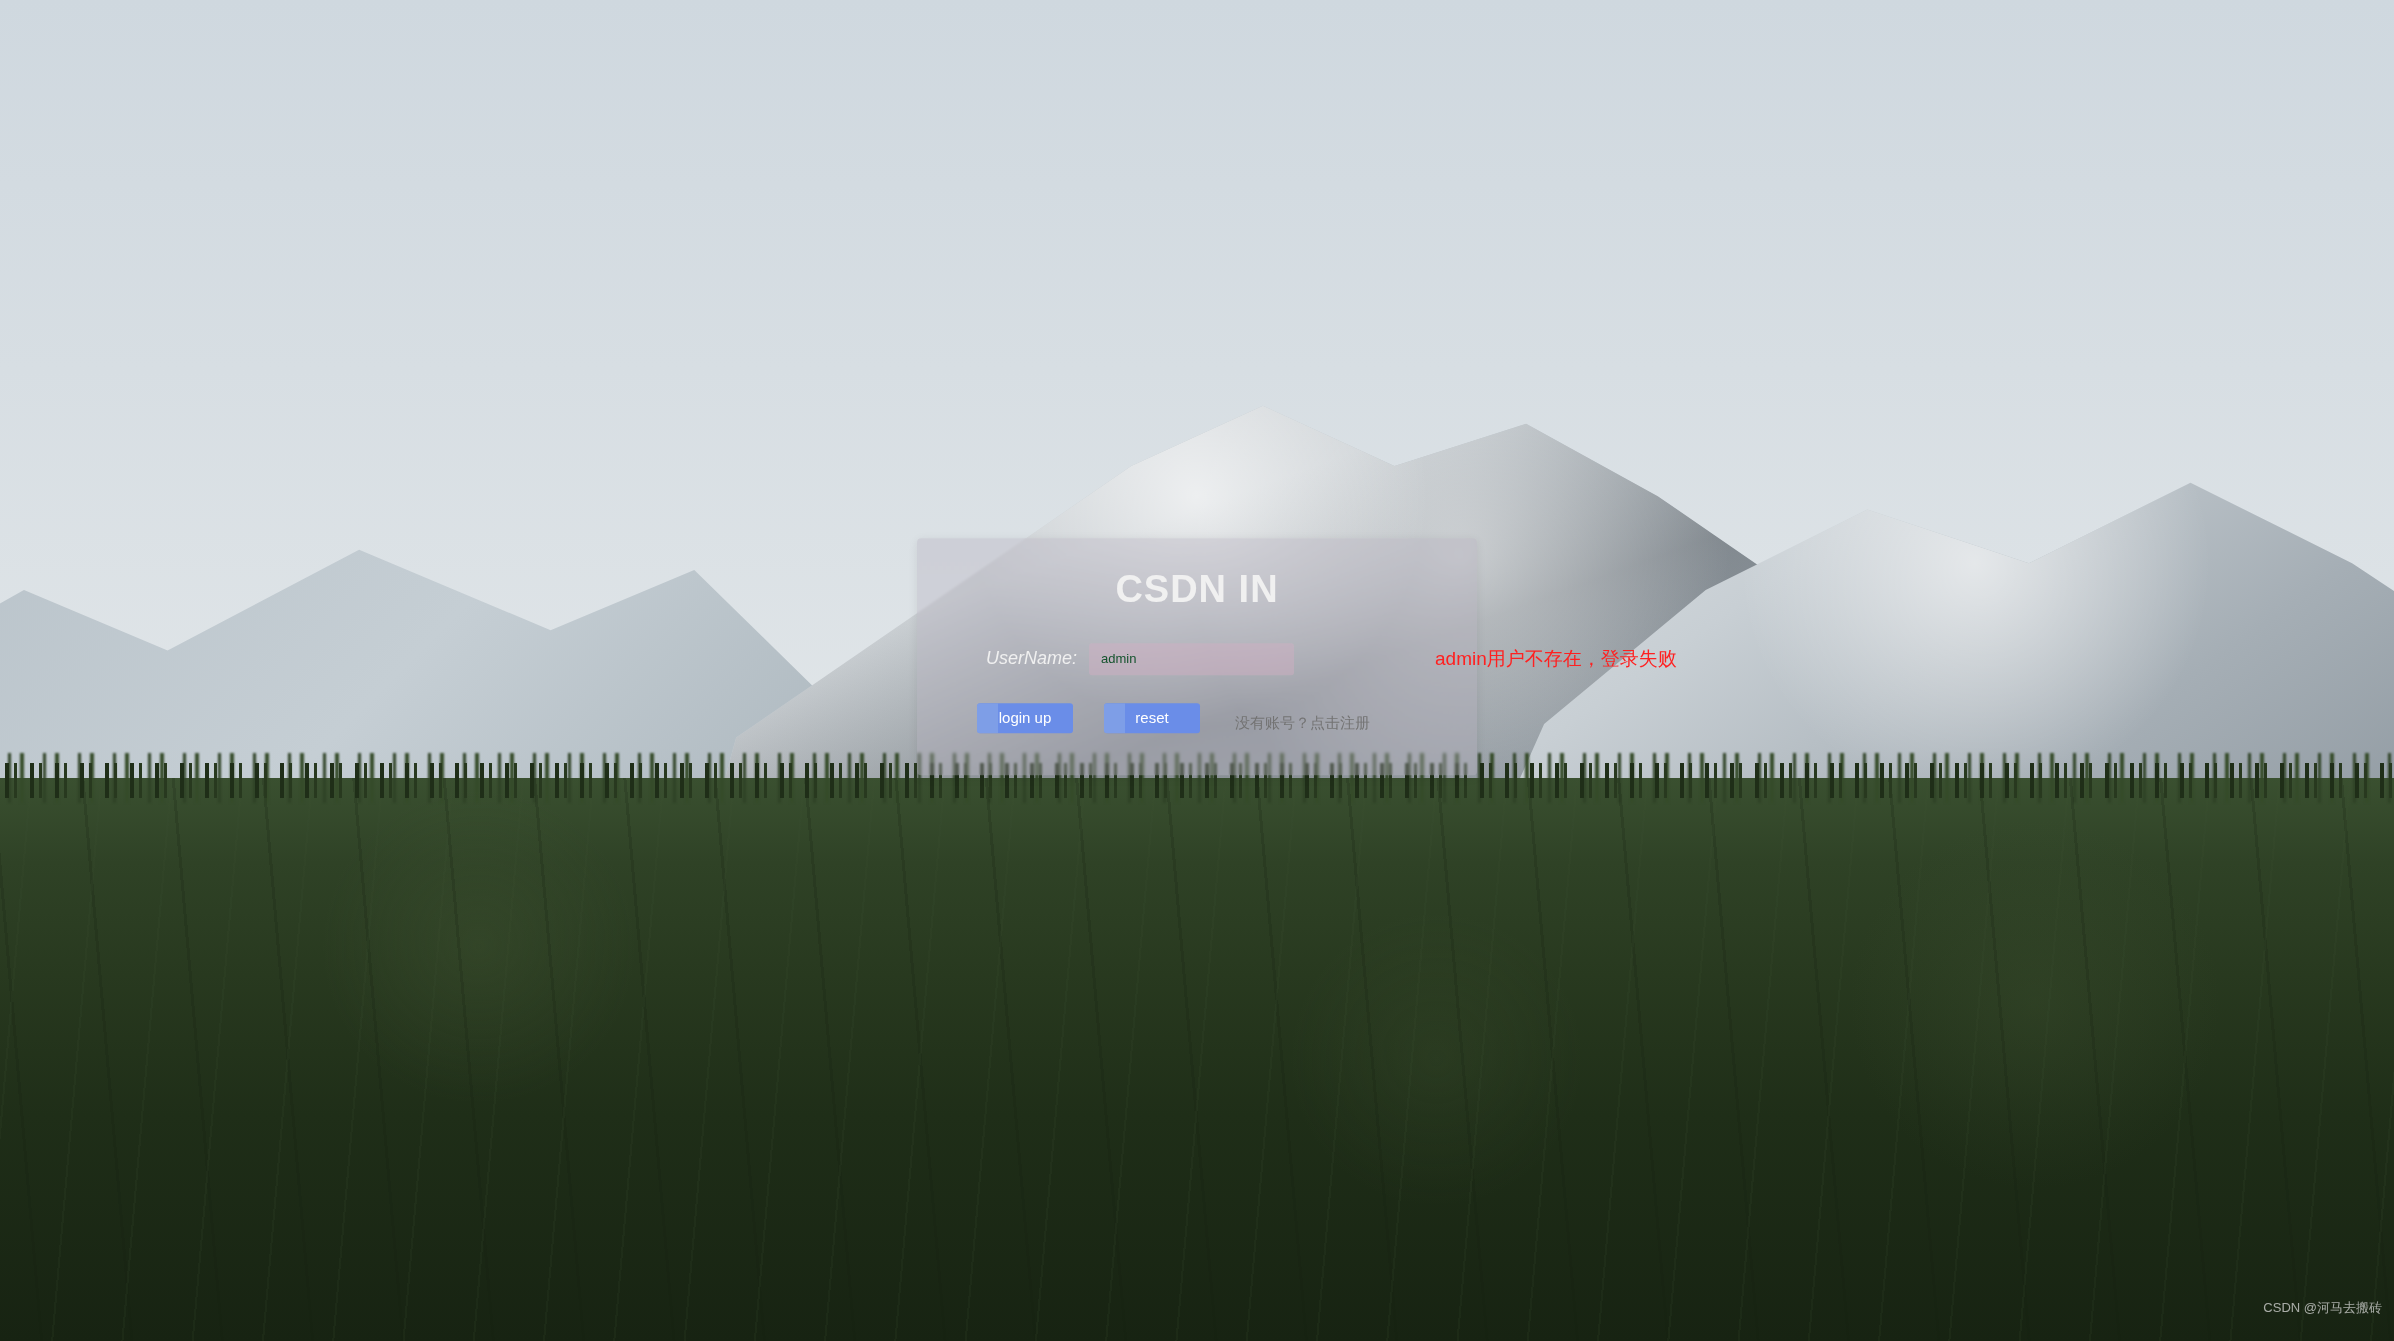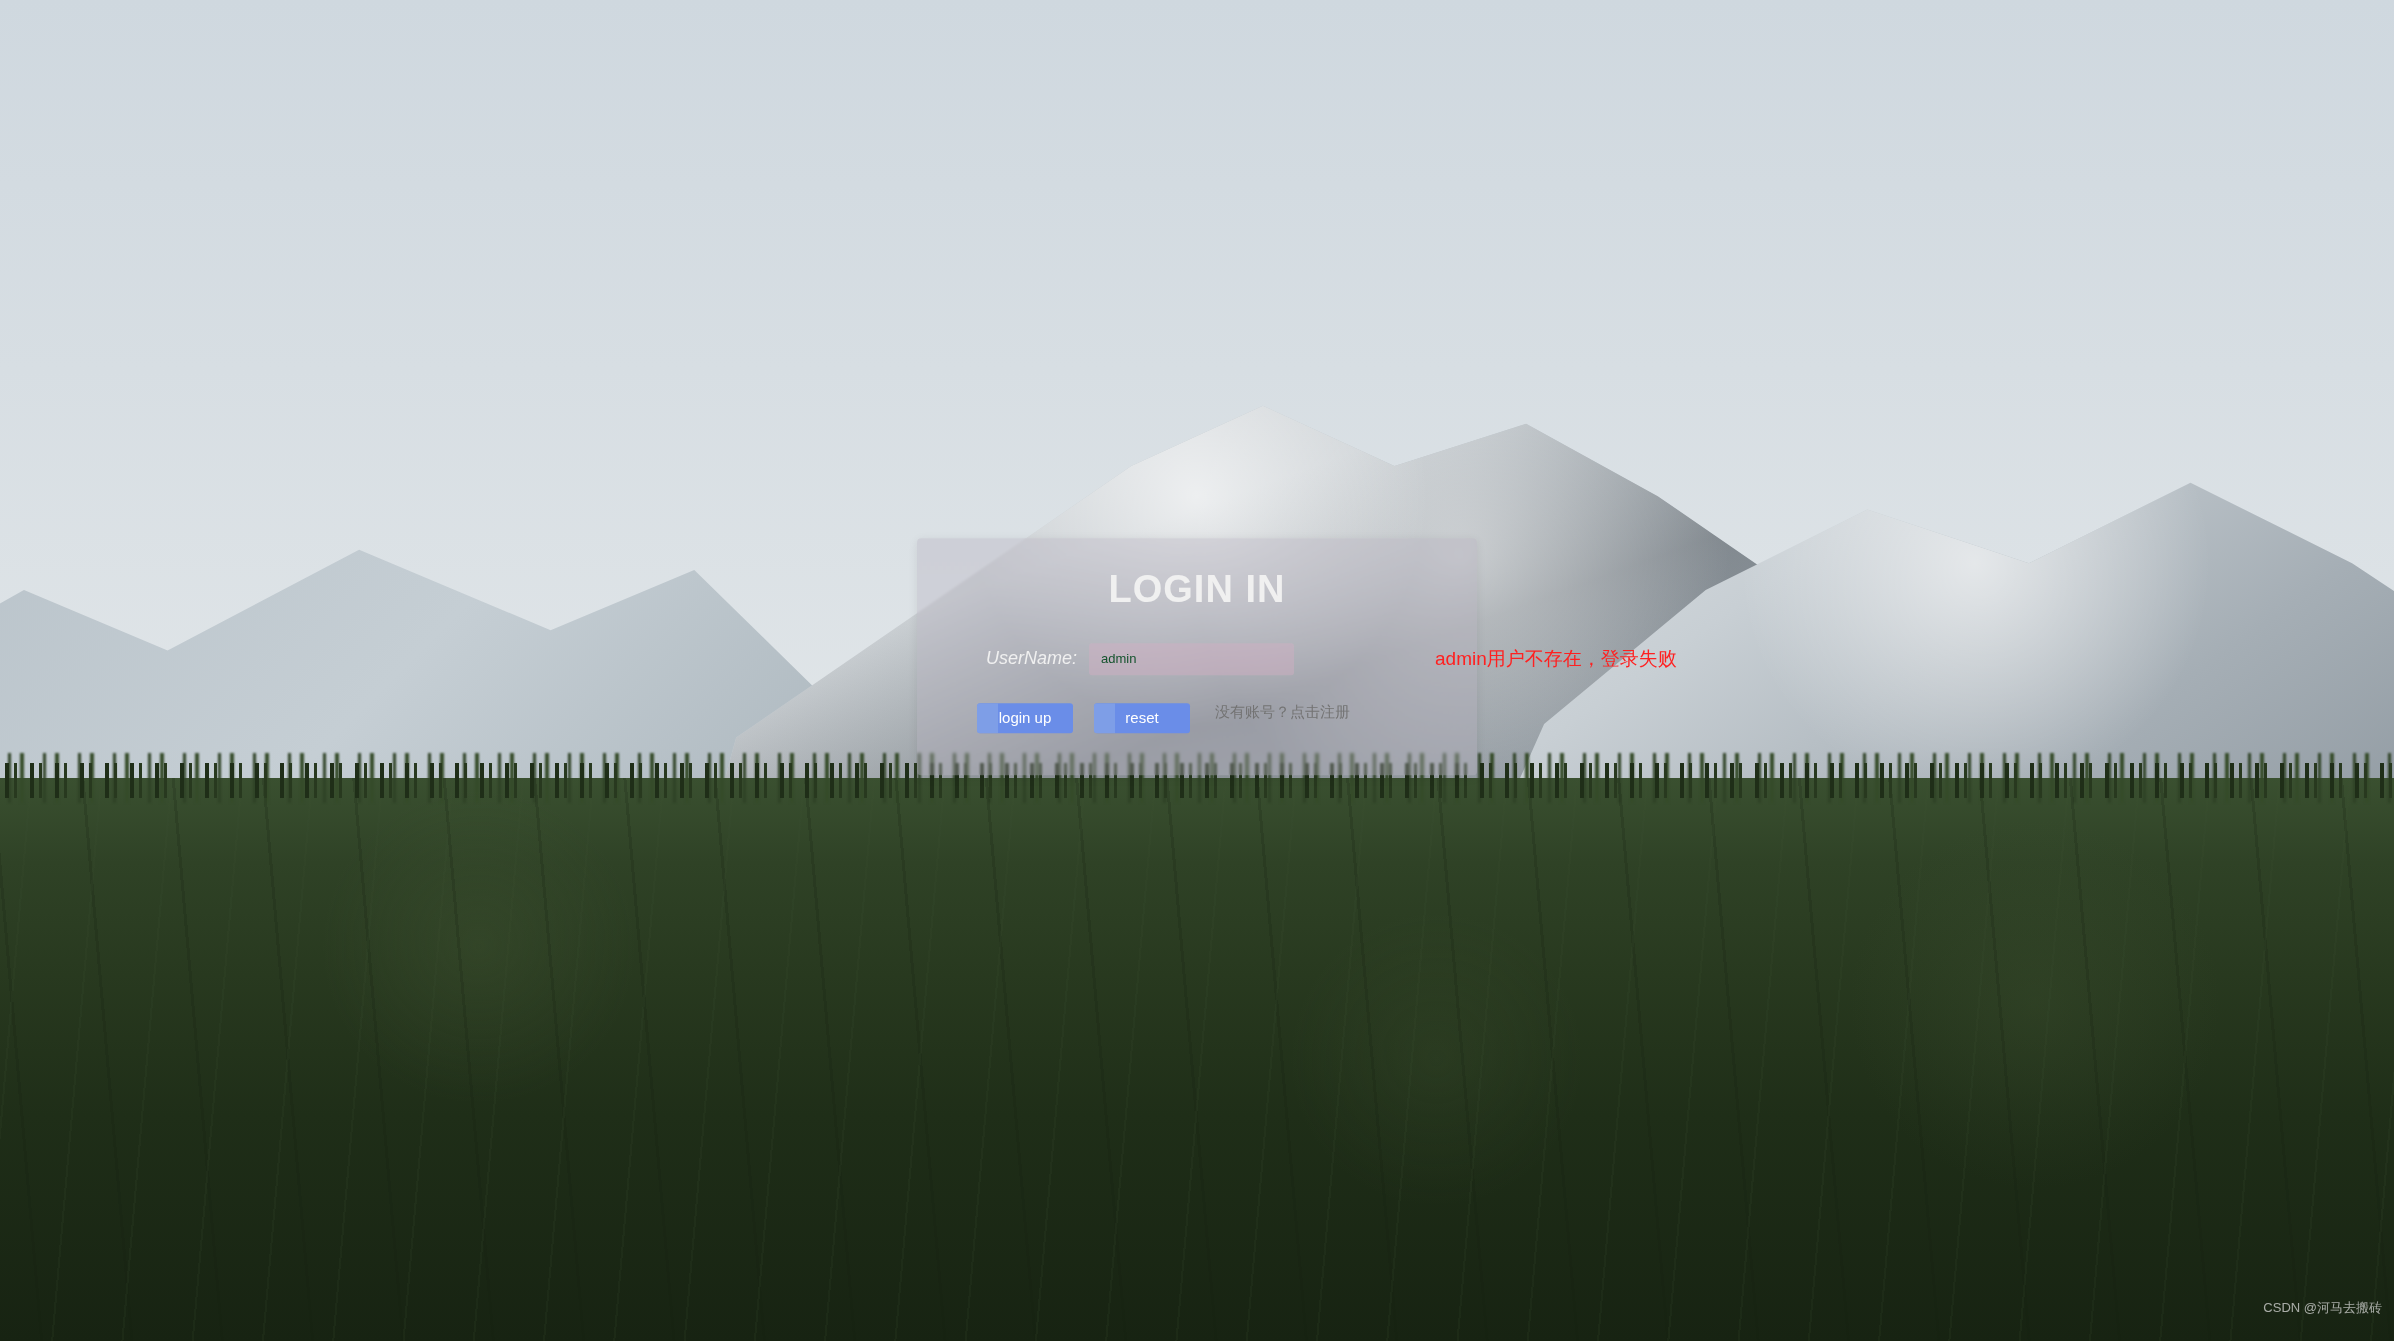--- a/index.html
+++ b/index.html
@@ -235,22 +235,22 @@
       transform: translateY(-50%);
       margin-left: 8px;
       color: #ff2020;
       font-size: 19px;
       white-space: nowrap;
       font-weight: 400;
     }
 
     .button-row {
       display: flex;
-      align-items: flex-start;
-      gap: 21px;
+      align-items: flex-end;
+      gap: 31px;
       margin-top: 8px;
       padding-left: 10px;
     }
 
     .btn {
       width: 96px;
       height: 30px;
       background: #6a8de8;
       color: #fff;
       border: none;
@@ -299,21 +299,21 @@
   <div class="sky"></div>
   <div class="mountain-far-left"></div>
   <div class="mountain-center"></div>
   <div class="mountain-right"></div>
   <div class="forest">
       <div class="forest-texture"></div>
     </div>
 </div>
 
 <div class="login-card">
-  <h1 class="login-title">LOGIN IN</h1>
+  <h1 class="login-title">CSDN IN</h1>
 
   <div class="form-row">
     <label class="form-label">UserName:</label>
     <div class="input-wrap">
       <input type="text" class="form-input" value="admin" style="">
     </div>
     <div class="error-msg">admin用户不存在，登录失败</div>
   </div>
 
 

